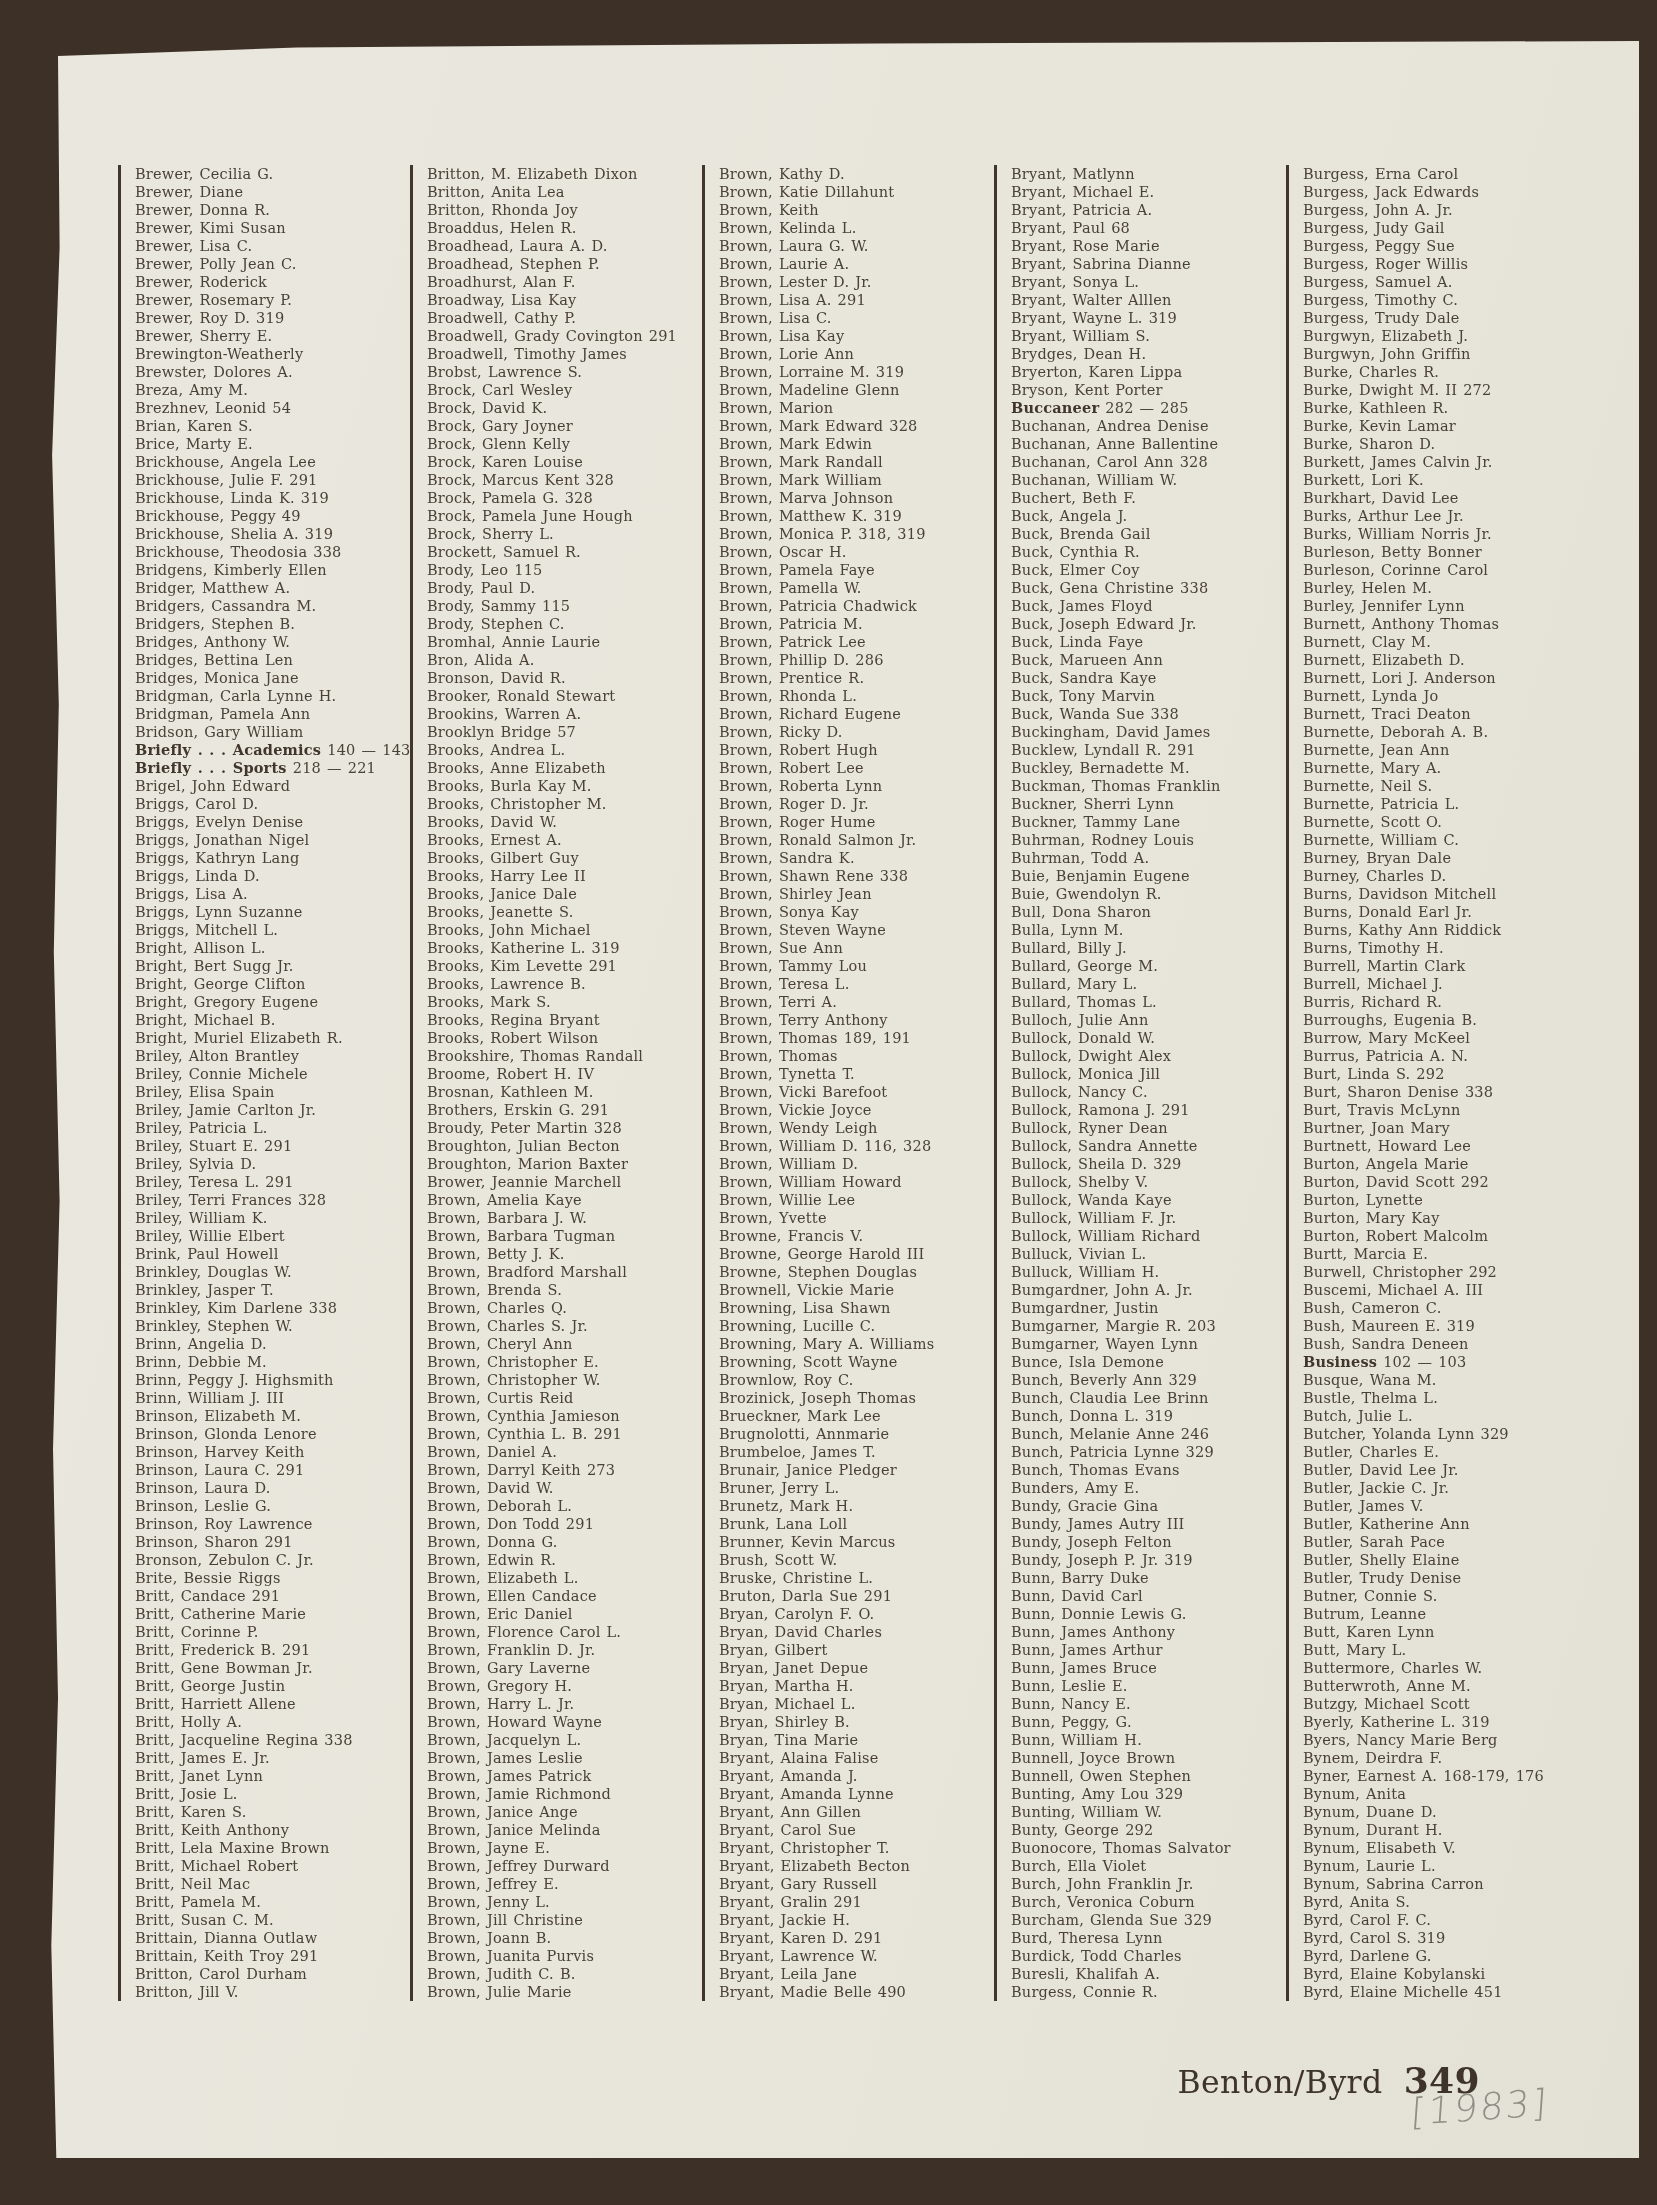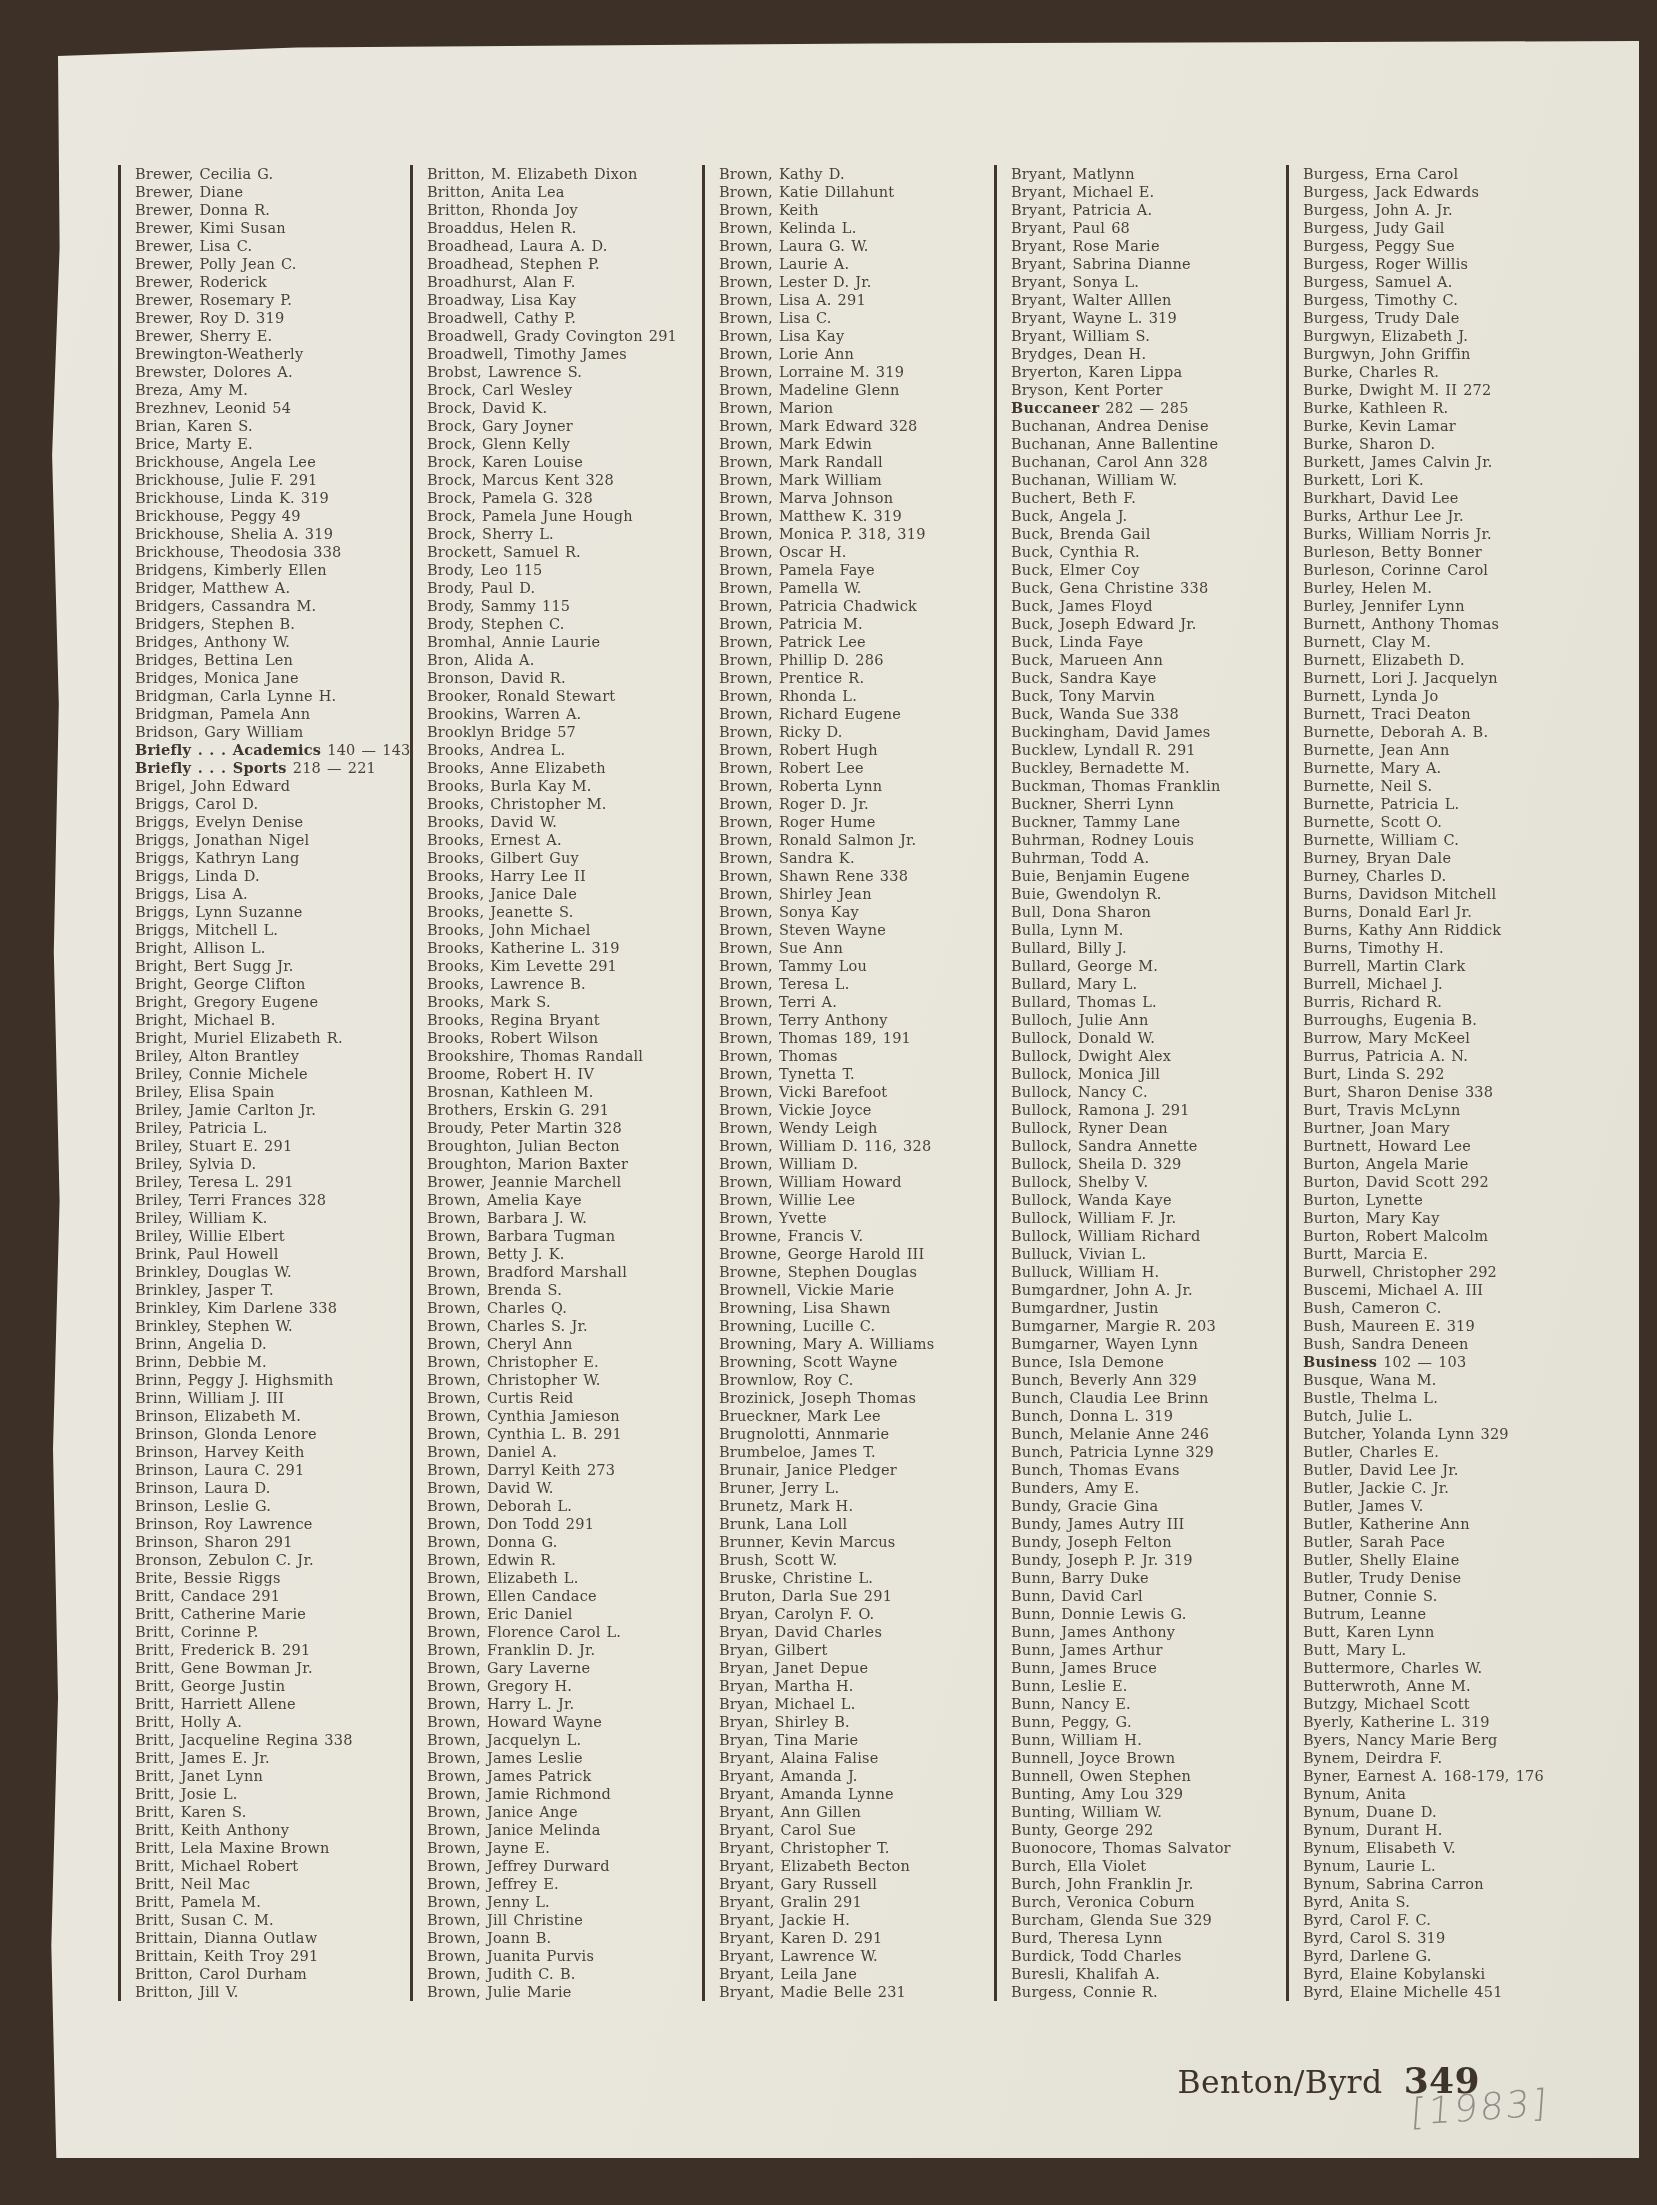--- a/index.html
+++ b/index.html
@@ -349,21 +349,21 @@
         <div class="entry">Bryant, Ann Gillen</div>
         <div class="entry">Bryant, Carol Sue</div>
         <div class="entry">Bryant, Christopher T.</div>
         <div class="entry">Bryant, Elizabeth Becton</div>
         <div class="entry">Bryant, Gary Russell</div>
         <div class="entry">Bryant, Gralin 291</div>
         <div class="entry">Bryant, Jackie H.</div>
         <div class="entry">Bryant, Karen D. 291</div>
         <div class="entry">Bryant, Lawrence W.</div>
         <div class="entry">Bryant, Leila Jane</div>
-        <div class="entry">Bryant, Madie Belle 231</div>
+        <div class="entry">Bryant, Madie Belle 490</div>
       </div>
       <div class="col">
         <div class="entry">Bryant, Matlynn</div>
         <div class="entry">Bryant, Michael E.</div>
         <div class="entry">Bryant, Patricia A.</div>
         <div class="entry">Bryant, Paul 68</div>
         <div class="entry">Bryant, Rose Marie</div>
         <div class="entry">Bryant, Sabrina Dianne</div>
         <div class="entry">Bryant, Sonya L.</div>
         <div class="entry">Bryant, Walter Alllen</div>
@@ -484,21 +484,21 @@
         <div class="entry">Burkhart, David Lee</div>
         <div class="entry">Burks, Arthur Lee Jr.</div>
         <div class="entry">Burks, William Norris Jr.</div>
         <div class="entry">Burleson, Betty Bonner</div>
         <div class="entry">Burleson, Corinne Carol</div>
         <div class="entry">Burley, Helen M.</div>
         <div class="entry">Burley, Jennifer Lynn</div>
         <div class="entry">Burnett, Anthony Thomas</div>
         <div class="entry">Burnett, Clay M.</div>
         <div class="entry">Burnett, Elizabeth D.</div>
-        <div class="entry">Burnett, Lori J. Jacquelyn</div>
+        <div class="entry">Burnett, Lori J. Anderson</div>
         <div class="entry">Burnett, Lynda Jo</div>
         <div class="entry">Burnett, Traci Deaton</div>
         <div class="entry">Burnette, Deborah A. B.</div>
         <div class="entry">Burnette, Jean Ann</div>
         <div class="entry">Burnette, Mary A.</div>
         <div class="entry">Burnette, Neil S.</div>
         <div class="entry">Burnette, Patricia L.</div>
         <div class="entry">Burnette, Scott O.</div>
         <div class="entry">Burnette, William C.</div>
         <div class="entry">Burney, Bryan Dale</div>

